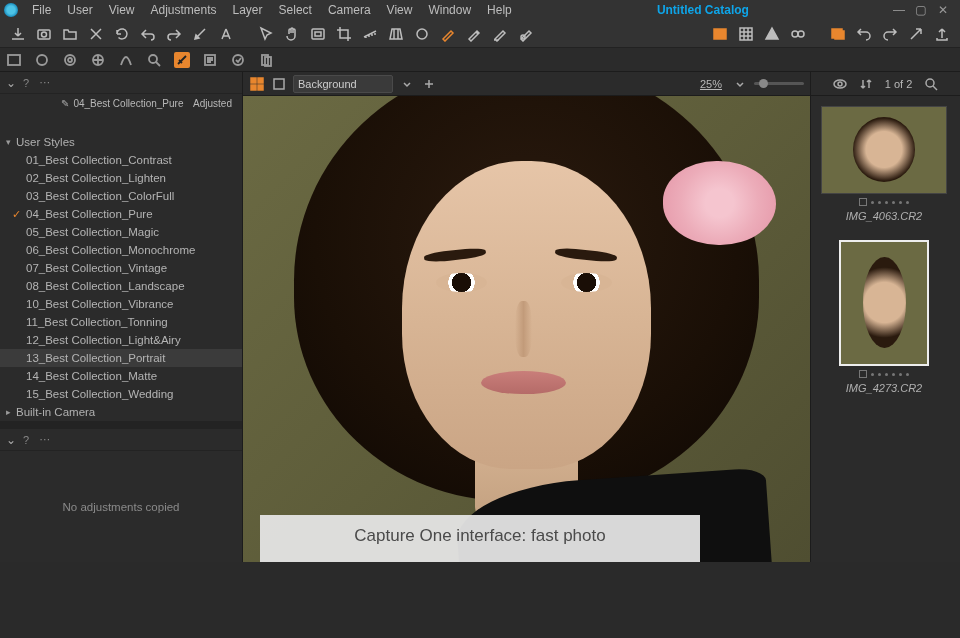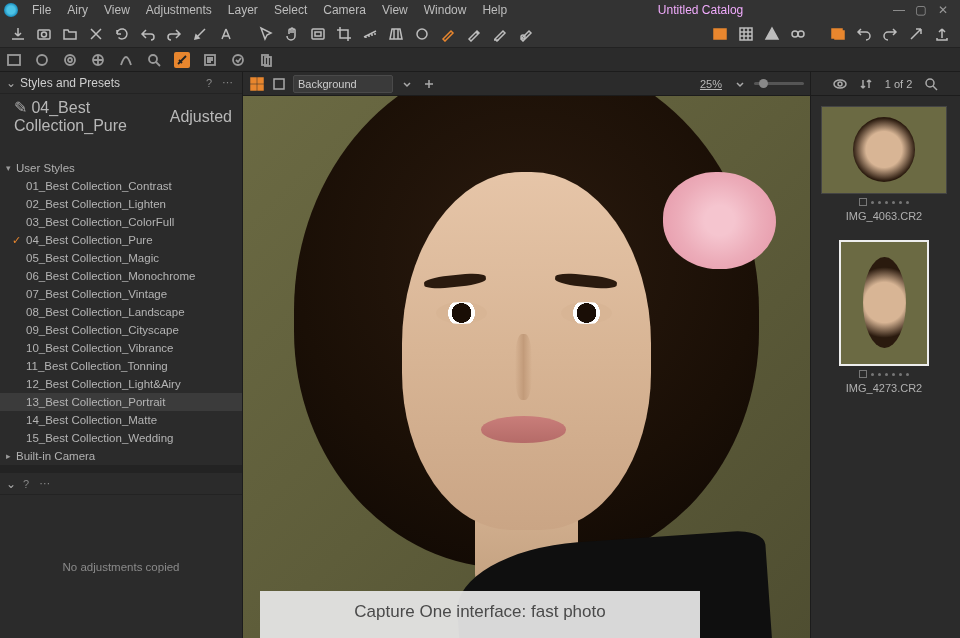--- a/index.html
+++ b/index.html
@@ -1,23 +1,23 @@
 <!DOCTYPE html>
 <html><head>
 <meta charset="utf-8">
 <style>
 * { box-sizing: border-box; margin: 0; padding: 0; font-family: "Segoe UI", Arial, sans-serif; }
 html, body { height: 100%; width: 100%; background: #2a2a2a; color: #c8c8c8; font-size: 12px; overflow: hidden; }
-#app { width: 960px; height: 638px; background: #333333; display: flex; flex-direction: column; position: relative; }
+#app { width: 960px; height: 562px; background: #333333; display: flex; flex-direction: column; position: relative; }
 
 
 .menu-bar { height: 20px; display: flex; align-items: center; padding: 0 4px; background: #333333; color: #bdbdbd; }
 .app-logo { width: 14px; height: 14px; border-radius:50%; background: radial-gradient(circle,#4cc3e6 40%,#1a8dbd 70%); margin-right:6px;}
 .menu-bar .menu-item { padding: 0 8px; cursor: pointer; font-size:12px; }
-.title { flex:1; text-align:center; color:#f0abfc; font-size:12px;}
+.title { flex:1; text-align:center; color:#0ea5e9; font-size:12px;font-weight:bold;}
 .window-controls { display:flex; gap:8px; padding:0 6px;}
 .window-controls span{ width:14px; text-align:center; cursor:pointer; color:#999;}
 
 
 .toolbar { height: 28px; display:flex; align-items:center; background:#333; padding:0 6px; border-bottom:1px solid #222; gap:2px;}
 .toolbar .group { display:flex; align-items:center; gap:10px; padding:0 4px;}
 .toolbar .sep { width:12px;}
 .tb-icon { width:16px; height:16px; display:inline-flex; align-items:center; justify-content:center; color:#bdbdbd; cursor:pointer;}
 .tb-icon svg { width:16px; height:16px; stroke:#bdbdbd; fill:none; stroke-width:1.5;}
 .tb-icon.orange svg { stroke:#e8862e;}
@@ -31,21 +31,21 @@
 .tool-tabs .ti.active-box svg { stroke:#222; fill:#222;}
 
 
 .body { flex:1; display:flex; min-height:0;}
 .left-panel { width:243px; background:#2b2b2b; display:flex; flex-direction:column; border-right:1px solid #1c1c1c;}
 .panel-header { height:22px; display:flex; align-items:center; padding:0 6px; background:#2b2b2b; gap:4px; border-bottom:1px solid #232323;}
 .panel-header .chev { width:10px; color:#aaa;}
 .panel-header .title-text { flex:1; font-size:12px; color:#cfcfcf;}
 .panel-header .dots { color:#888; font-size:11px; padding:0 3px; cursor:pointer;}
 
-.adjusted-line { display:flex; align-items:center; justify-content:flex-start; padding:4px 10px 8px 14px; color:#b8b8b8; font-size:16px;}
+.adjusted-line { display:flex; align-items:center; justify-content:space-between; padding:4px 10px 8px 14px; color:#b8b8b8; font-size:10px;margin-left:47px;}
 .adjusted-line .pen { color:#aaa; margin-right:4px;}
 
 .section-label { display:flex; align-items:center; padding:3px 6px; color:#b0b0b0; font-size:11.5px; cursor:pointer;}
 .section-label .tri{ width:10px; font-size:9px; color:#9a9a9a;}
 .style-list { display:flex; flex-direction:column;}
 .style-item { padding:3px 6px 3px 26px; color:#b4b4b4; font-size:11.5px; cursor:pointer; position:relative;}
 .style-item.checked::before { content:"✓"; position:absolute; left:12px; color:#e8862e; font-size:11px;}
 .style-item.selected { background:#3b3b3b;}
 
 .clipboard-body { flex:1; display:flex; align-items:center; justify-content:center; color:#8a8a8a; font-size:11.5px;}
@@ -87,33 +87,33 @@
 .right-panel { width:150px; background:#2b2b2b; display:flex; flex-direction:column; border-left:1px solid #1c1c1c;}
 .thumbs { flex:1; padding:10px; display:flex; flex-direction:column; gap:18px;}
 .thumb { width:126px; display:flex; flex-direction:column; align-items:center; gap:4px;}
 .thumb .img-wrap { width:126px; height:88px; background:#6b6a43; border:1px solid #444; position:relative; overflow:hidden;}
 .thumb.selected .img-wrap { border:2px solid #eee;}
 .thumb .img-wrap.portrait { height:126px; width:90px; margin:0 auto;}
 .thumb .mini-face { position:absolute; inset:0;}
 .thumb-dots { display:flex; gap:4px; align-items:center;}
 .thumb-dots .sq{ width:8px; height:8px; border:1px solid #777;}
 .thumb-dots .d{ width:3px;height:3px;background:#777;border-radius:50%;}
-.thumb-name { color:#b0b0b0; font-size:11px;}
+.thumb-name { color:#b0b0b0; font-size:11px;font-style:italic;}
 
 
 .caption { position:absolute; left:50%; transform:translateX(-50%); bottom:0; width:440px; background:rgba(230,230,230,0.94); color:#4a4a4a; text-align:center; padding:10px 16px 14px; font-size:17px; line-height:1.35;}
 </style>
 </head>
 <body>
 <div id="app">
 
 <div class="menu-bar">
   <span class="app-logo"></span>
   <span class="menu-item">File</span>
-  <span class="menu-item">Airy</span>
+  <span class="menu-item">User</span>
   <span class="menu-item">View</span>
   <span class="menu-item">Adjustments</span>
   <span class="menu-item">Layer</span>
   <span class="menu-item">Select</span>
   <span class="menu-item">Camera</span>
   <span class="menu-item">View</span>
   <span class="menu-item">Window</span>
   <span class="menu-item">Help</span>
   <span class="title">Untitled Catalog</span>
   <div class="window-controls">
@@ -344,21 +344,20 @@
           <rect x="6" y="4" width="6" height="9"></rect>
         </svg>
       </span>
 </div>
 
 <div class="body">
 
   <div class="left-panel">
     <div class="panel-header">
       <span class="chev">⌄</span>
-      <span class="title-text">Styles and Presets</span>
       <span class="dots">?</span>
       <span class="dots">⋯</span>
     </div>
     <div class="adjusted-line">
       <span><span class="pen">✎</span><span>04_Best Collection_Pure</span></span>
       <span>Adjusted</span>
     </div>
     <div style="height:16px"></div>
     <div class="section-label">
           <span class="tri">▾</span>
@@ -366,21 +365,20 @@
         </div>
     <div class="style-list" id="style-list">
           <div class="style-item">01_Best Collection_Contrast</div>
           <div class="style-item">02_Best Collection_Lighten</div>
           <div class="style-item">03_Best Collection_ColorFull</div>
           <div class="style-item checked">04_Best Collection_Pure</div>
           <div class="style-item">05_Best Collection_Magic</div>
           <div class="style-item">06_Best Collection_Monochrome</div>
           <div class="style-item">07_Best Collection_Vintage</div>
           <div class="style-item">08_Best Collection_Landscape</div>
-          <div class="style-item">09_Best Collection_Cityscape</div>
           <div class="style-item">10_Best Collection_Vibrance</div>
           <div class="style-item">11_Best Collection_Tonning</div>
           <div class="style-item">12_Best Collection_Light&amp;Airy</div>
           <div class="style-item selected">13_Best Collection_Portrait</div>
           <div class="style-item">14_Best Collection_Matte</div>
           <div class="style-item">15_Best Collection_Wedding</div>
         </div>
     <div class="section-label">
           <span class="tri">▸</span>
           <span>Built-in Camera</span>

